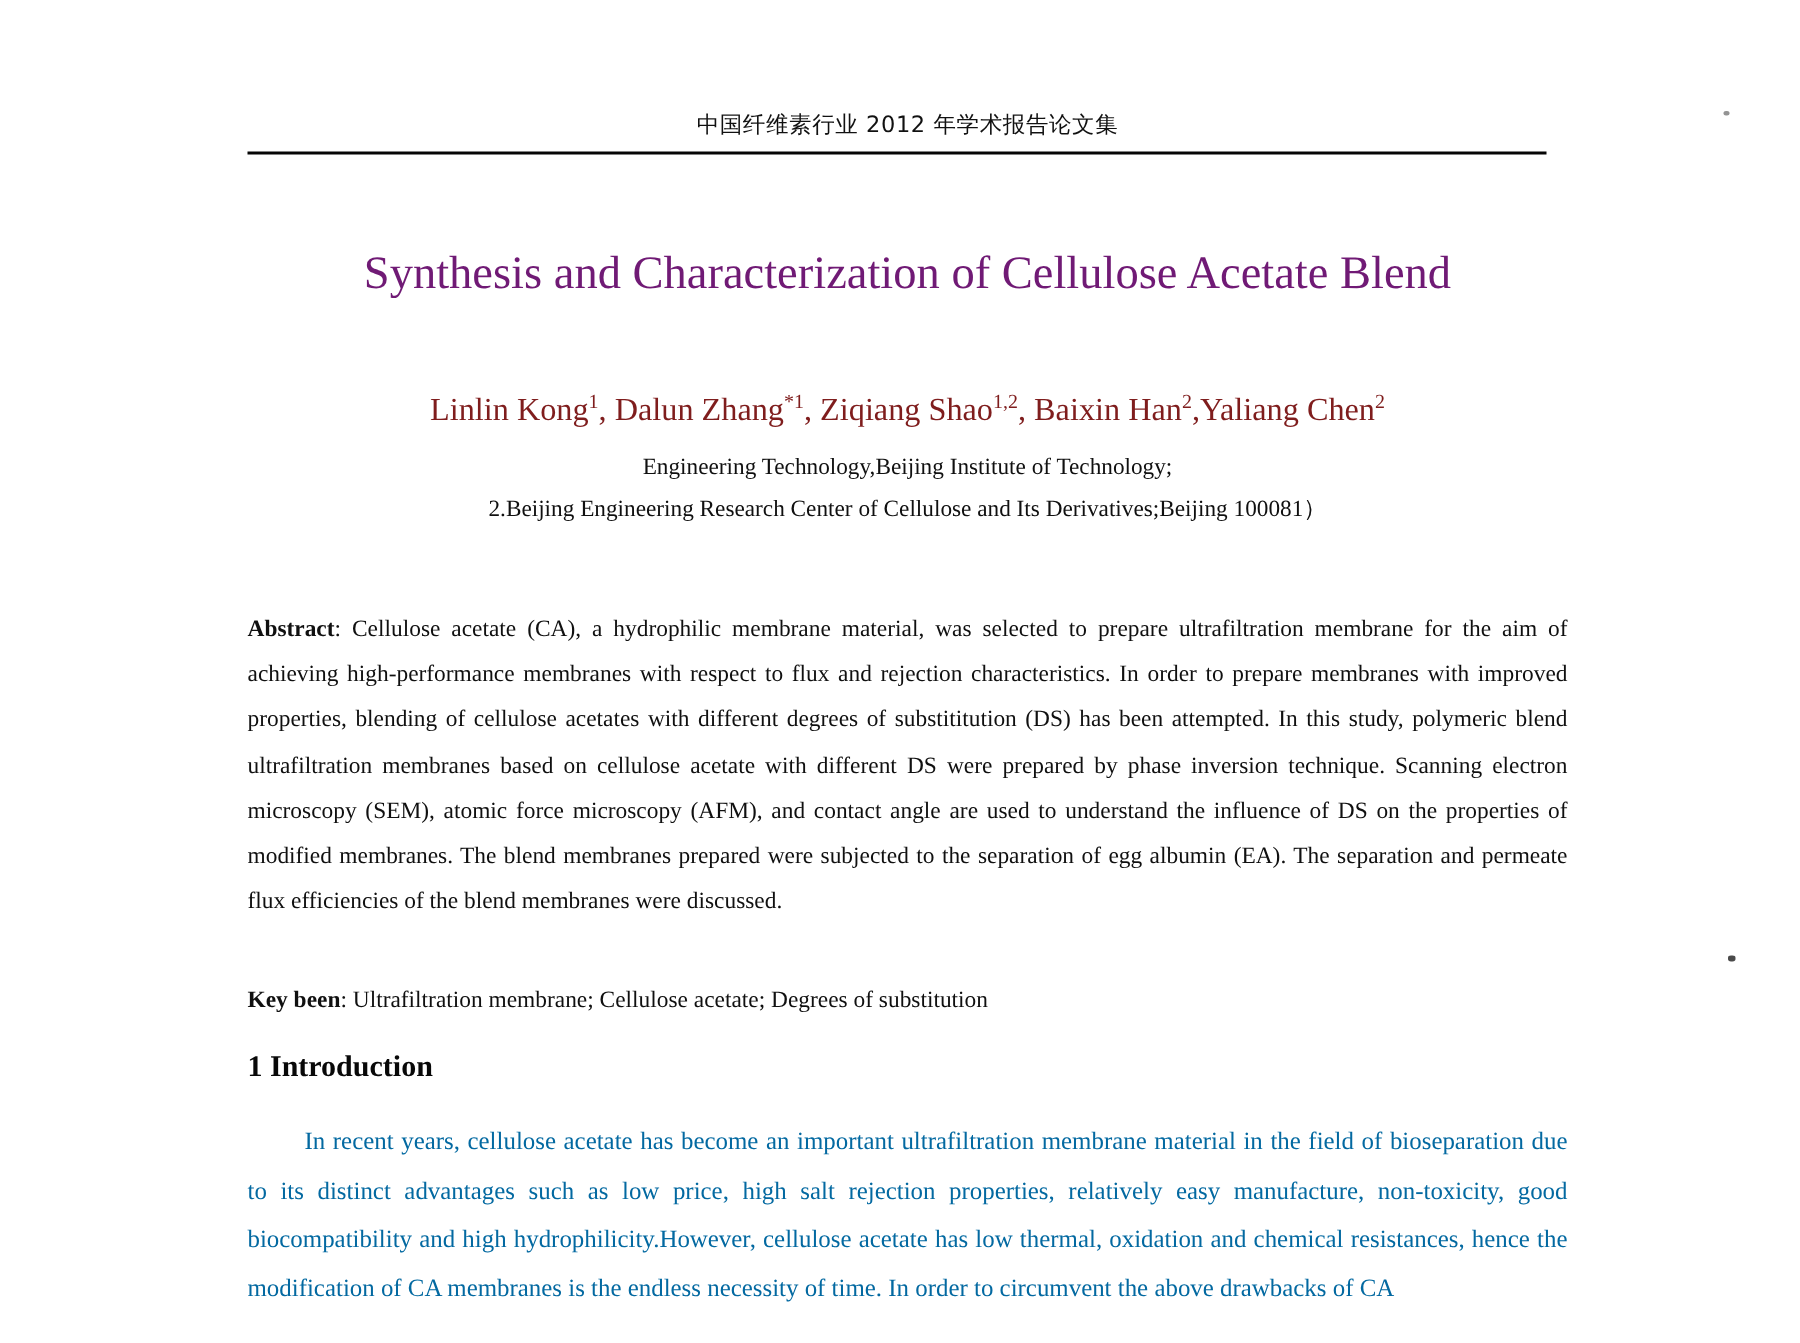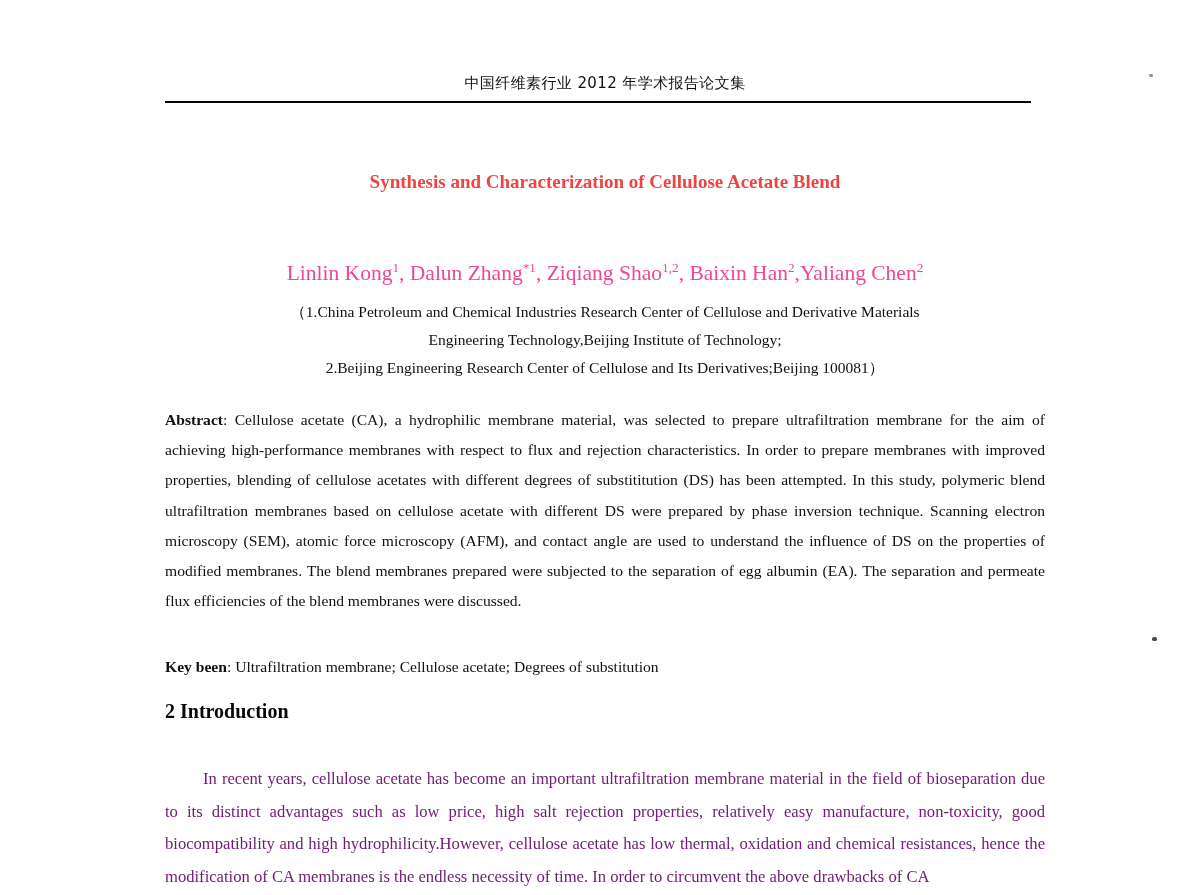--- a/index.html
+++ b/index.html
@@ -45,37 +45,37 @@
     border-top: 2.4px solid #050505;
   }
 
   
   .title {
     position: absolute;
     left: 0;
     top: 158px;
     width: 880px;
     text-align: center;
-    font-size: 19px;
+    font-size: 31px;
     line-height: 47px;
-    color: #ef4444;
-    font-weight: 700;
+    color: #701a75;
+    font-weight: 400;
   }
   .title-line { display: block; white-space: nowrap; }
 
   
   .authors {
     position: absolute;
     left: 0;
     top: 261px;
     width: 880px;
     text-align: center;
     font-size: 21.5px;
     white-space: nowrap;
-    color: #ec4899;
+    color: #7f1d1d;
   }
   .authors sup {
     font-size: 0.62em;
     vertical-align: super;
     line-height: 0;
   }
 
   
   .affiliations {
     position: absolute;
@@ -121,28 +121,28 @@
     top: 700px;
     width: 880px;
     font-size: 20px;
     font-weight: 700;
     color: #080808;
   }
 
   .body-para {
     position: absolute;
     left: 0;
-    top: 763px;
+    top: 745px;
     width: 880px;
     font-size: 16.6px;
     line-height: 32.6px;
     text-align: justify;
     text-justify: inter-word;
     text-indent: 38px;
-    color: #701a75;
+    color: #0369a1;
   }
 
   
   .speck {
     position: absolute;
     background: #2a2a2a;
     border-radius: 40%;
   }
   .speck-a { left: 1152px; top: 637px; width: 5px; height: 4px; opacity: 0.85; }
   .speck-b { left: 1149px; top: 74px;  width: 4px; height: 3px; opacity: 0.5; }
@@ -163,30 +163,29 @@
     </div>
 
     <div class="authors">
       <span>Linlin Kong</span><sup>1</sup>,
       <span>Dalun Zhang</span><sup>*1</sup>,
       <span>Ziqiang Shao</span><sup>1,2</sup>,
       <span>Baixin Han</span><sup>2</sup>,<span>Yaliang Chen</span><sup>2</sup>
     </div>
 
     <div class="affiliations">
-      <span class="affil-line">（1.China Petroleum and Chemical Industries Research Center of Cellulose and Derivative Materials</span>
       <span class="affil-line">Engineering Technology,Beijing Institute of Technology;</span>
       <span class="affil-line">2.Beijing Engineering Research Center of Cellulose and Its Derivatives;Beijing 100081）</span>
     </div>
 
     <div class="abstract"><b>Abstract</b><span>: </span><span>Cellulose acetate (CA), a hydrophilic membrane material, was selected to prepare ultrafiltration membrane for the aim of achieving high-performance membranes with respect to flux and rejection characteristics. In order to prepare membranes with improved properties, blending of cellulose acetates with different degrees of substititution (DS) has been attempted. In this study, polymeric blend ultrafiltration membranes based on cellulose acetate with different DS were prepared by phase inversion technique. Scanning electron microscopy (SEM), atomic force microscopy (AFM), and contact angle are used to understand the influence of DS on the properties of modified membranes. The blend membranes prepared were subjected to the separation of egg albumin (EA). The separation and permeate flux efficiencies of the blend membranes were discussed.</span></div>
 
     <div class="keywords"><b>Key been</b><span>: </span><span>Ultrafiltration membrane; Cellulose acetate; Degrees of substitution</span></div>
 
-    <div class="section-heading">2 Introduction</div>
+    <div class="section-heading">1 Introduction</div>
 
     <div class="body-para">In recent years, cellulose acetate has become an important ultrafiltration membrane material in the field of bioseparation due to its distinct advantages such as low price, high salt rejection properties, relatively easy manufacture, non-toxicity, good biocompatibility and high hydrophilicity.However, cellulose acetate has low thermal, oxidation and chemical resistances, hence the modification of CA membranes is the endless necessity of time. In order to circumvent the above drawbacks of CA</div>
 
   </div>
 
   <div class="speck speck-a"></div>
   <div class="speck speck-b"></div>
 
 </div>
 

